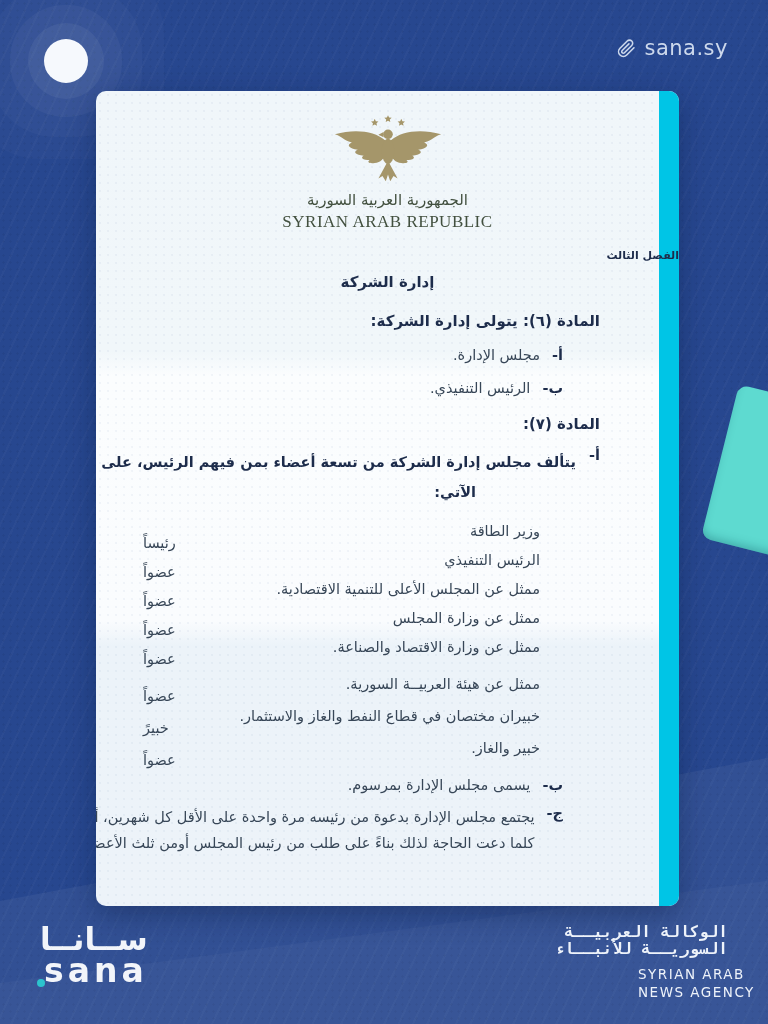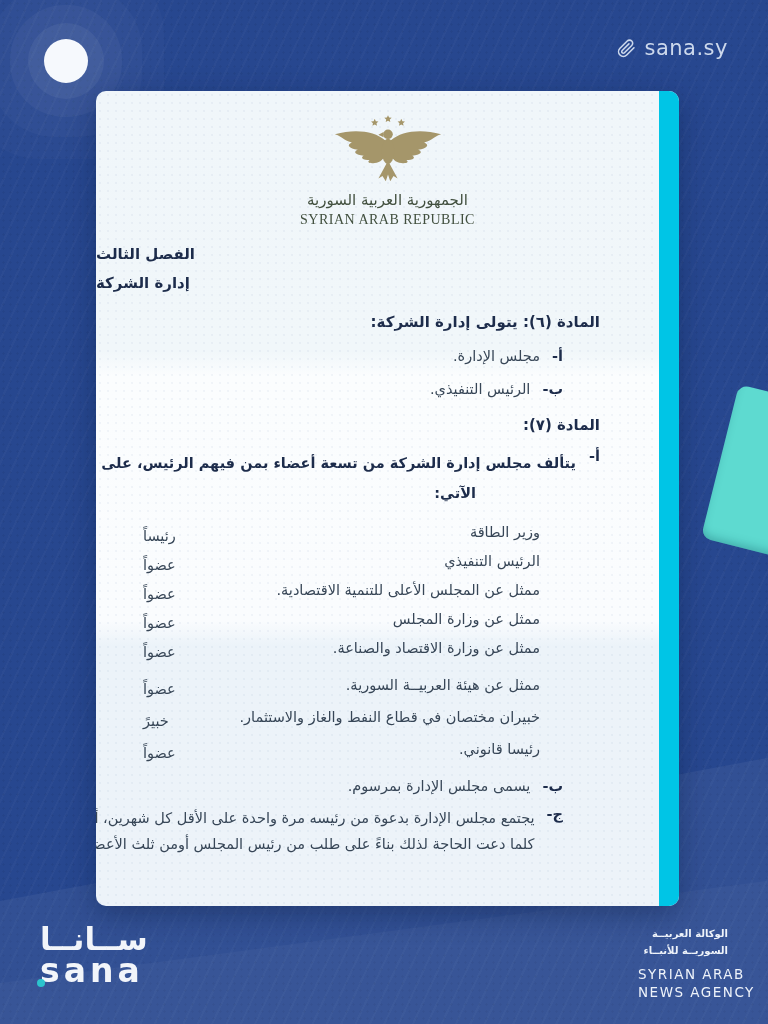--- a/index.html
+++ b/index.html
@@ -33,46 +33,46 @@
     background:linear-gradient(180deg,#f0f6fa 0%,#f1f7fa 32%,#fbfdfe 35%,#fafcfe 65%,#ecf3f9 68%,#edf3f9 100%);}
   .document::before{content:"";position:absolute;inset:0;
     background-image:radial-gradient(rgba(44,84,150,.05) 1px,transparent 1.2px);
     background-size:8px 8px;}
   .spine{position:absolute;right:0;top:0;bottom:0;width:20px;background:#00c5e6;}
   .doc-content{position:absolute;inset:0;padding:22px 79px 0 40px;direction:rtl;text-align:right;
     color:#374657;font-size:14.5px;}
   .doc-header{margin:0 -79px 0 -40px;text-align:center;}
   .eagle{display:block;margin:0 auto;}
   .t-ar{color:#42503f;font-size:15px;font-weight:500;margin-top:0;}
-  .t-en{color:#42503f;font-family:"Liberation Serif",serif;font-size:14px;letter-spacing:.5px;margin-top:3px;}
-  .chapter1{font-weight:700;color:#1d2c4b;font-size:15px;margin-top:17px;text-align:left;}
-  .chapter2{font-weight:700;color:#1d2c4b;font-size:15px;margin-top:11px;text-align:left;}
+  .t-en{color:#42503f;font-family:"Liberation Serif",serif;font-size:17px;letter-spacing:.5px;margin-top:3px;}
+  .chapter1{font-weight:700;color:#1d2c4b;font-size:11px;margin-top:17px;text-align:right;}
+  .chapter2{font-weight:700;color:#1d2c4b;font-size:15px;margin-top:11px;text-align:center;}
   .art-heading{font-weight:700;color:#1d2c4b;font-size:15px;}
   .h6{margin-top:21px;}
   .h7{margin-top:19px;}
   .sub-item{display:flex;gap:12px;margin-top:17px;padding-right:37px;white-space:nowrap;}
   .sub-item .marker{font-weight:700;color:#1d2c4b;}
   .para-a{display:flex;gap:13px;margin-top:14px;font-weight:700;color:#1d2c4b;}
   .para-a .line{line-height:30px;white-space:nowrap;}
   .indent2{padding-right:100px;}
   .members{margin-top:16px;}
   .member-row{position:relative;height:22px;margin-bottom:7px;padding-right:60px;white-space:nowrap;}
-  .member-row .role{position:absolute;left:7px;top:4px;}
+  .member-row .role{position:absolute;left:7px;top:12px;}
   .gap-top{margin-top:15px;}
   .tall{height:24px;margin-bottom:8px;}
   .item-b{margin-top:13px;}
   .item-c{margin-top:12px;white-space:normal;}
   .item-c .line{line-height:25.5px;white-space:nowrap;}
   
-  .footer-logo{position:absolute;left:40px;top:922px;color:#f2f5fa;}
+  .footer-logo{position:absolute;left:40px;top:922px;color:#f2f5fa;text-align:right;}
   .logo-ar{font-size:31px;font-weight:700;letter-spacing:3px;line-height:34px;}
   .logo-en{position:relative;font-size:33px;font-weight:700;letter-spacing:4px;line-height:34px;margin-top:-2px;}
   .logo-dot{position:absolute;left:-3px;bottom:1px;width:8px;height:8px;border-radius:50%;background:#2cc4cd;}
   .footer-agency{position:absolute;right:40px;top:925px;width:90px;color:#eef3fa;}
-  .agency-ar{font-size:10px;font-weight:700;line-height:17px;text-align:right;direction:rtl;white-space:nowrap;}
+  .agency-ar{font-size:16px;font-weight:700;line-height:17px;text-align:right;direction:rtl;white-space:nowrap;font-family:Liberation Mono, monospace;}
   .agency-en{font-size:13.5px;font-weight:400;letter-spacing:1.5px;line-height:17.5px;text-align:left;margin-top:7px;white-space:nowrap;}
 </style>
 </head>
 <body>
 
 <div class="stage">
   <div class="bg-dots"></div>
   <div class="bg-lines"></div>
   <div class="bg-band"></div>
   <div class="bg-band2"></div>
@@ -158,21 +158,21 @@
         </div>
         <div class="member-row gap-top tall">
           <span>ممثل عن هيئة العربيــة السورية.</span>
           <span class="role">عضواً</span>
         </div>
         <div class="member-row tall">
           <span>خبيران مختصان في قطاع النفط والغاز والاستثمار.</span>
           <span class="role">خبيرً</span>
         </div>
         <div class="member-row tall">
-          <span>رئيسا قانوني.</span>
+          <span>خبير والغاز.</span>
           <span class="role">عضواً</span>
         </div>
       </div>
 
       <div class="sub-item item-b">
         <span class="marker">ب-</span>
         <span>يسمى مجلس الإدارة بمرسوم.</span>
       </div>
 
       <div class="sub-item item-c">

